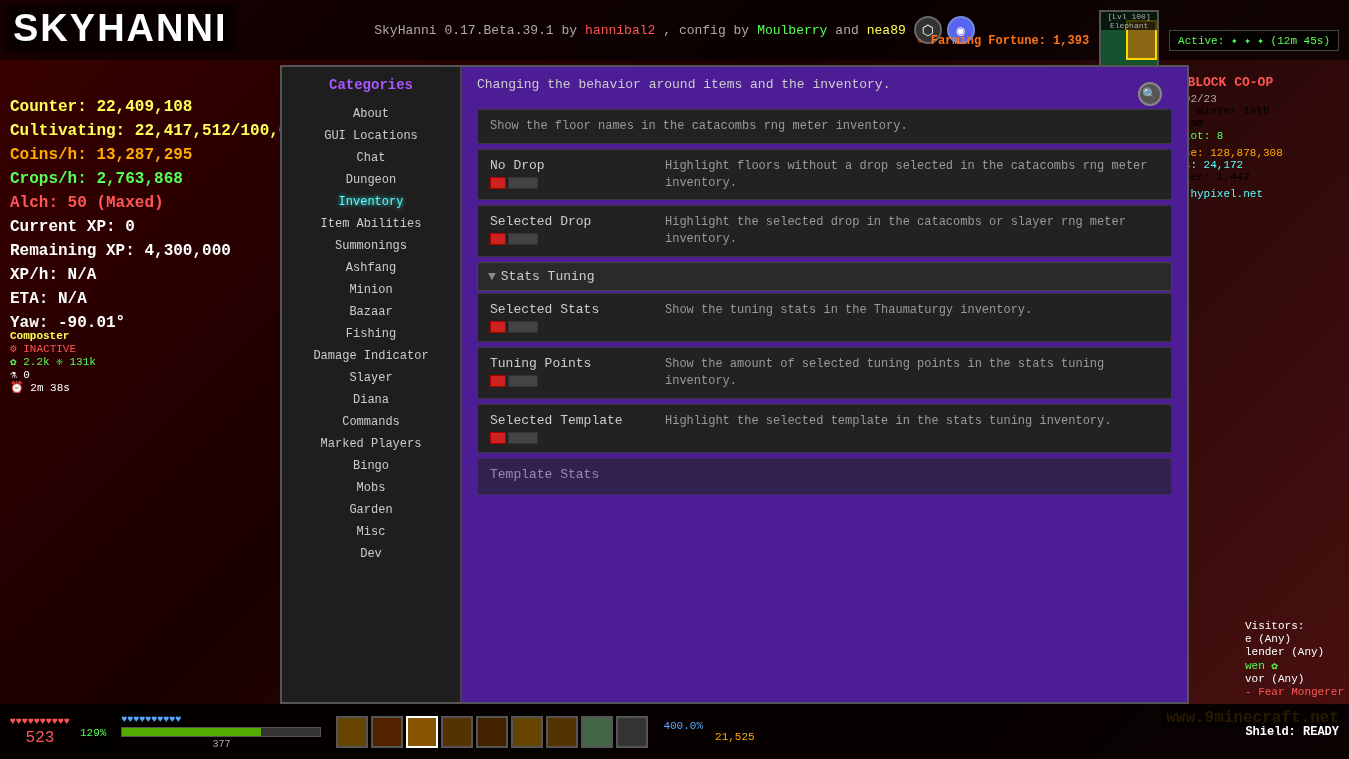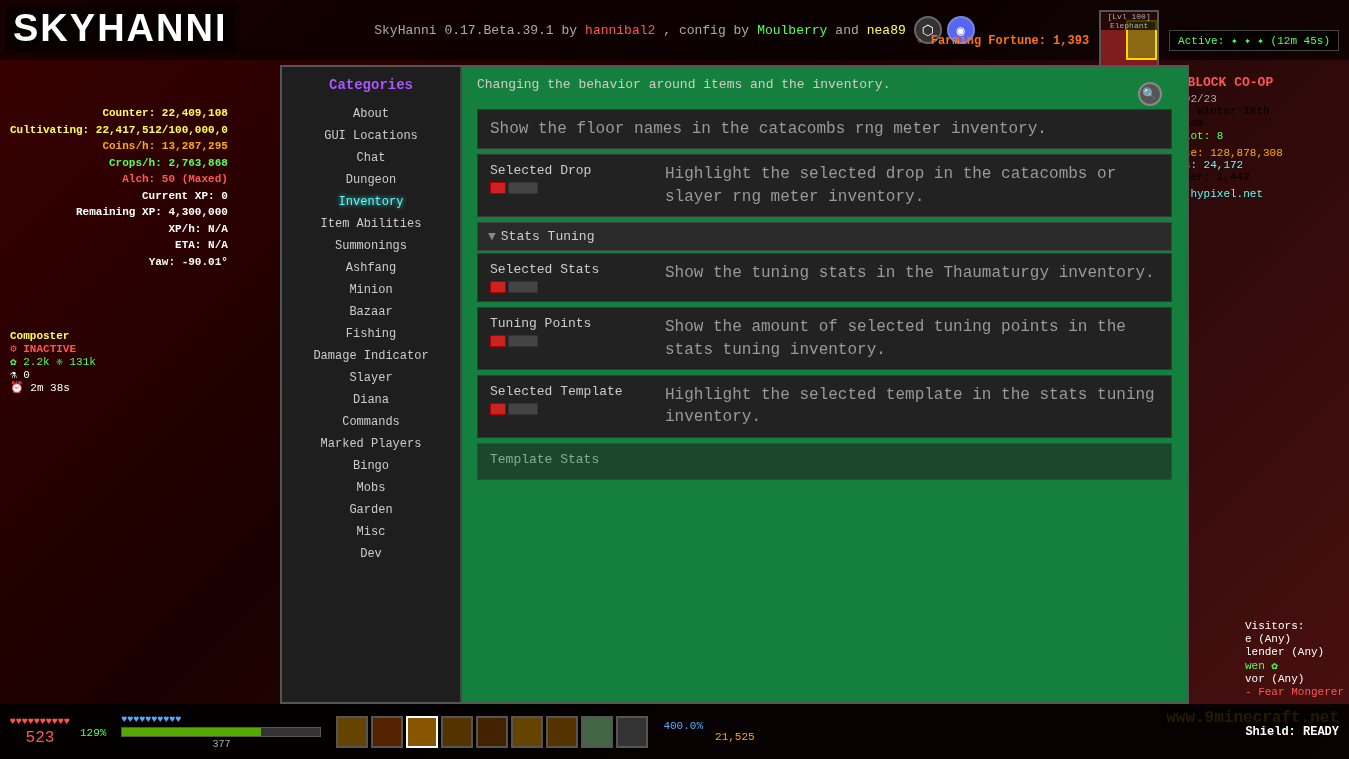--- a/index.html
+++ b/index.html
@@ -16,27 +16,26 @@
     .game-bg {
       position: absolute;
       inset: 0;
       background: linear-gradient(135deg, #3a0000 0%, #1a0000 40%, #2a0808 60%, #4a1010 100%);
       z-index: 0;
     }
 
     
     .hud-topleft {
       position: absolute;
-      top: 105px;
+      top: 95px;
       left: 10px;
       z-index: 10;
-      font-size: 11px;
+      font-size: 16px;
       font-weight: bold;
       line-height: 1.5;
-      text-align: right;
     }
 
     .hud-line { display: block; }
     .hud-yellow { color: #ffff55; }
     .hud-green { color: #55ff55; }
     .hud-red { color: #ff5555; }
     .hud-white { color: #ffffff; }
     .hud-gold { color: #ffaa00; }
 
     
@@ -87,21 +86,21 @@
       gap: 10px;
     }
     .farming-fortune {
       color: #f97316;
       font-size: 12px;
       font-weight: bold;
     }
     .avatar-box {
       width: 60px;
       height: 60px;
-      background: #7f1d1d;
+      background: #14532d;
       border: 2px solid #555;
       display: flex;
       align-items: center;
       justify-content: center;
       position: relative;
       padding-left: 25px;
     }
     .avatar-inner {
       width: 40px;
       height: 40px;
@@ -170,21 +169,21 @@
 
     
     .composter-panel {
       position: absolute;
       top: 330px;
       left: 10px;
       z-index: 10;
       font-size: 11px;
     }
     .cp-title { color: #ffff55; font-weight: bold; }
-    .cp-inactive { color: #ff5555; font-weight: bold; }
+    .cp-inactive { color: #ff5555; }
     .cp-green { color: #55ff55; }
     .cp-white { color: #ffffff; }
 
     
     .modal {
       position: absolute;
       top: 65px;
       left: 280px;
       right: 160px;
       bottom: 55px;
@@ -224,21 +223,21 @@
       font-family: 'Courier New', monospace;
     }
     .category-item.active {
       color: #55ffff;
       text-shadow: 0 0 5px #55ffff;
     }
 
     
     .content-panel {
       flex: 1;
-      background: #15803d;
+      background: #4c1d95;
       overflow-y: auto;
       padding: 10px 15px;
     }
 
     .content-header {
       color: #cccccc;
       font-size: 13px;
       margin-bottom: 12px;
       padding-bottom: 5px;
     }
@@ -298,21 +297,21 @@
 
     .toggle-gray {
       width: 30px;
       height: 12px;
       background: #444;
       border: 1px solid #333;
     }
 
     .feature-desc {
       color: #999;
-      font-size: 16px;
+      font-size: 12px;
       line-height: 1.4;
       flex: 1;
     }
 
     
     .content-panel::-webkit-scrollbar { width: 8px; }
     .content-panel::-webkit-scrollbar-track { background: #111; }
     .content-panel::-webkit-scrollbar-thumb { background: #444; }
 
     
@@ -545,20 +544,32 @@
       <div class="content-header">Changing the behavior around items and the inventory.</div>
       <div class="search-area">
         <div class="search-icon-circle">🔍</div>
       </div>
     </div>
 
     <div class="feature-item">
       <div class="feature-desc">Show the floor names in the catacombs rng meter inventory.</div>
     </div>
 
+    <div class="feature-item">
+      <div class="feature-left">
+        <div class="feature-name">No Drop</div>
+        <div class="feature-toggle">
+          <div class="toggle-bar">
+            <div class="toggle-red"></div>
+            <div class="toggle-gray"></div>
+          </div>
+        </div>
+      </div>
+      <div class="feature-desc">Highlight floors without a drop selected in the catacombs rng meter inventory.</div>
+    </div>
 
     <div class="feature-item">
       <div class="feature-left">
         <div class="feature-name">Selected Drop</div>
         <div class="feature-toggle">
           <div class="toggle-bar">
             <div class="toggle-red"></div>
             <div class="toggle-gray"></div>
           </div>
         </div>

